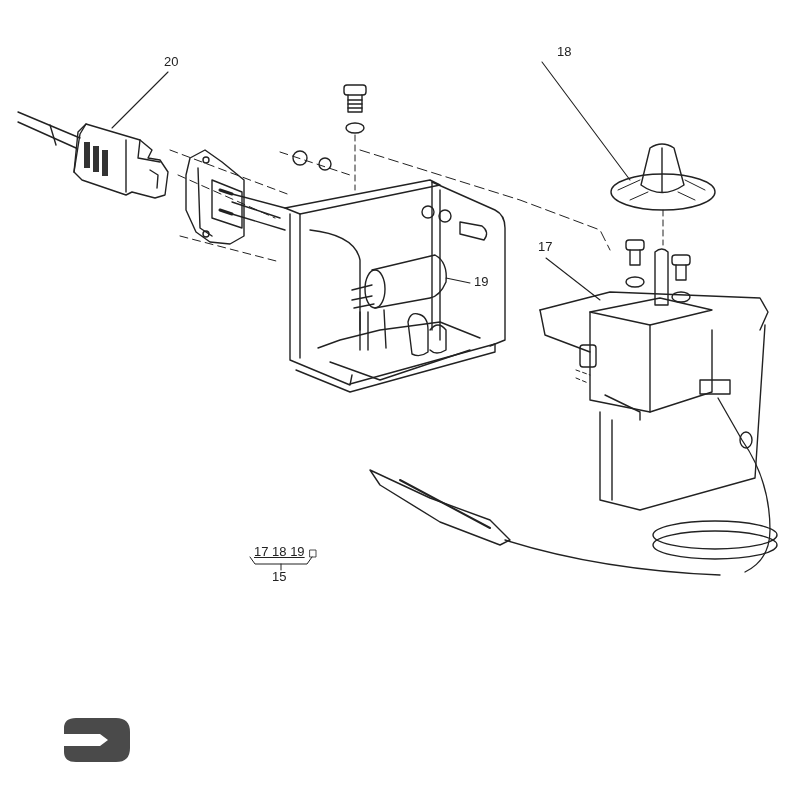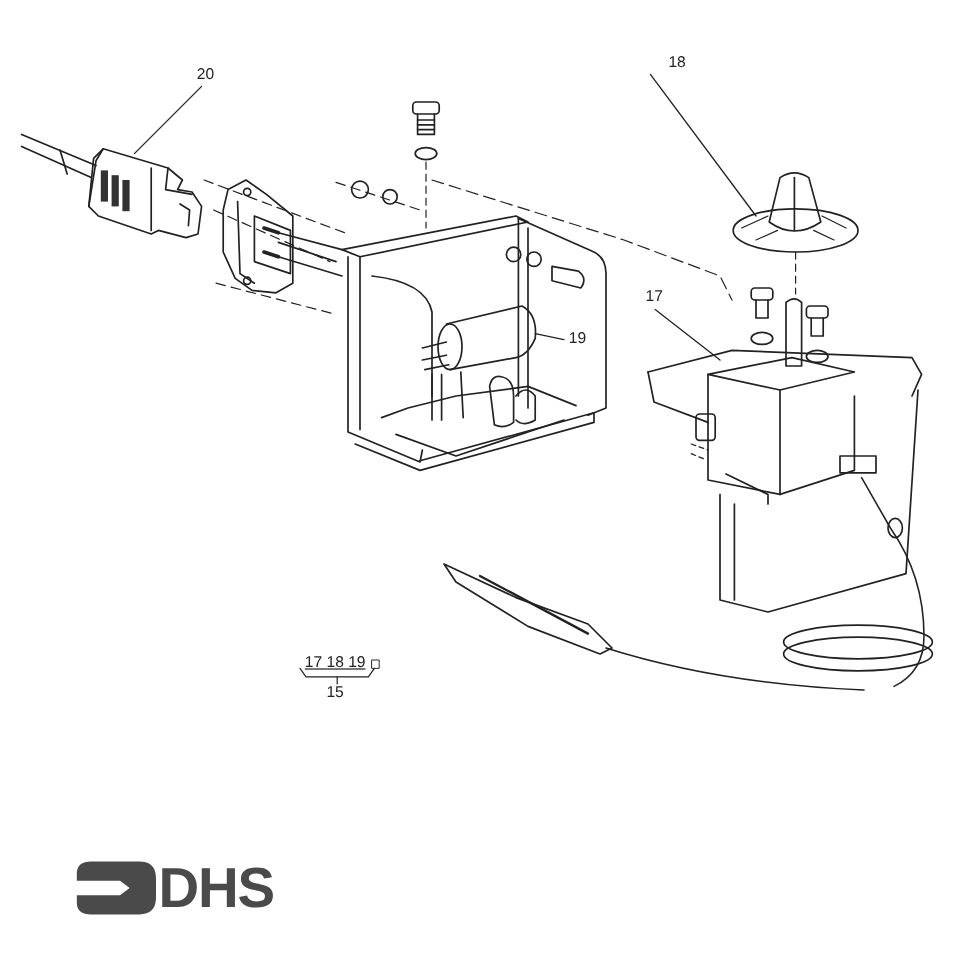--- a/index.html
+++ b/index.html
@@ -129,14 +129,13 @@
 <div class="label" style="left:524px;top:44px;margin-left:33px;">18</div>
 <div class="label" style="left:538px;top:239px;">17</div>
 
 <div class="label" style="left:254px;top:544px;text-decoration:underline;">17 18 19</div>
 <div class="label" style="left:272px;top:569px;">15</div>
 
 <div class="logo">
   <svg width="70" height="48" viewBox="0 0 70 48">
     <path d="M14 2 L54 2 Q68 2 68 16 L68 32 Q68 46 54 46 L14 46 Q2 46 2 36 L2 30 L38 30 L46 24 L38 18 L2 18 L2 12 Q2 2 14 2 Z" fill="#4a4a4a"></path>
   </svg>
-  <span class="logo-text">DHS</span>
 </div>
 
 </body></html>

